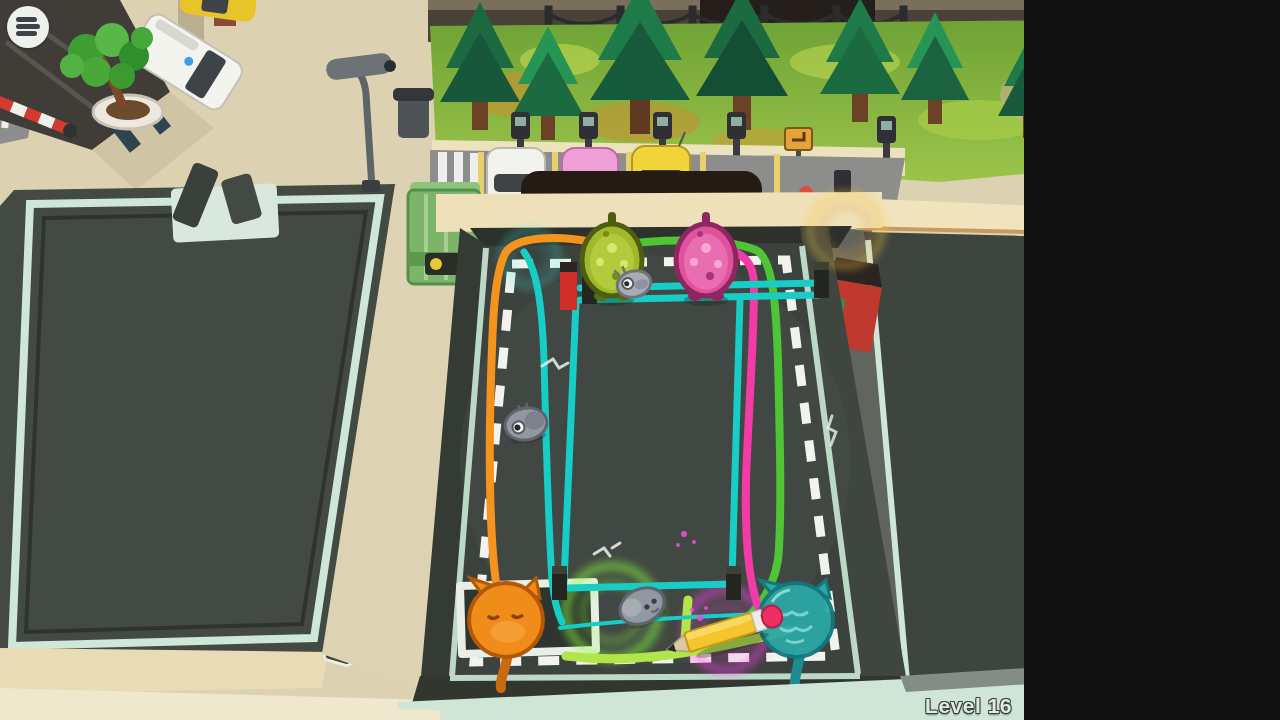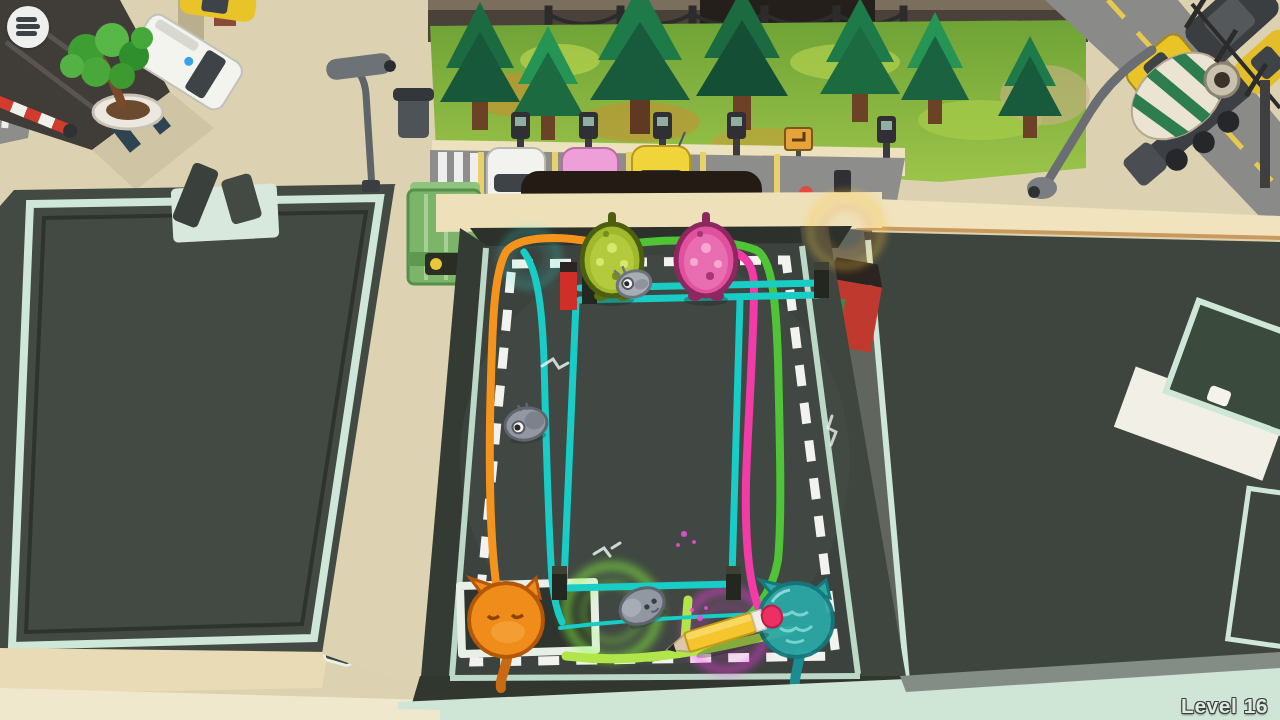--- a/index.html
+++ b/index.html
@@ -1,21 +1,20 @@
 <!DOCTYPE html>
 <html style="--sidewalk: #dcd2b2; --road: #8d8d8b; --grass: #84b23e; --floor: #3c423e; --trim-mint: #cfe7d8; --roof-dark: #434a43; --level-text: #e0eae3; --path-orange: #f5941d; --path-green: #4fc436; --path-light-green: #b2e549; --path-pink: #f23ba6; --path-teal: #17cdc6; --glow-green: #8aff3f; --glow-magenta: #ff3df0; --glow-teal: #3df0e6; --glow-yellow: #ffc93d; --gummy-green: #9fb92b; --gummy-pink: #e0519e; --bomb-gray: #9298a2; --cat-orange: #ef8c1a; --cat-teal: #2ba7a6; --pencil-yellow: #f4c52c; --pencil-eraser: #ee2f63;"><head>
 <meta charset="utf-8">
 <style>
   html,body{margin:0;padding:0;background:#111;}
   .stage{
-    position:relative;width:1260px;height:720px;overflow:hidden;
+    position:relative;width:1024px;height:720px;overflow:hidden;
     background:var(--sidewalk,#d8cfb0);
     font-family:"Liberation Sans",sans-serif;
     user-select:none;
-    padding-left:20px;
   }
   .stage svg{position:absolute;left:0;top:0;width:1280px;height:720px;display:block;}
   .hud-menu{
     position:absolute;left:7px;top:6px;width:42px;height:42px;border-radius:50%;
     background:rgba(248,250,248,.95);box-shadow:0 1px 3px rgba(0,0,0,.25);
     cursor:pointer;z-index:40;
   }
   .hud-menu .bar{position:absolute;left:9px;height:5px;border-radius:3px;background:#3d4246;}
   .hud-menu .bar.b1{top:11px;width:21px;}
   .hud-menu .bar.b2{top:18px;width:24px;}

